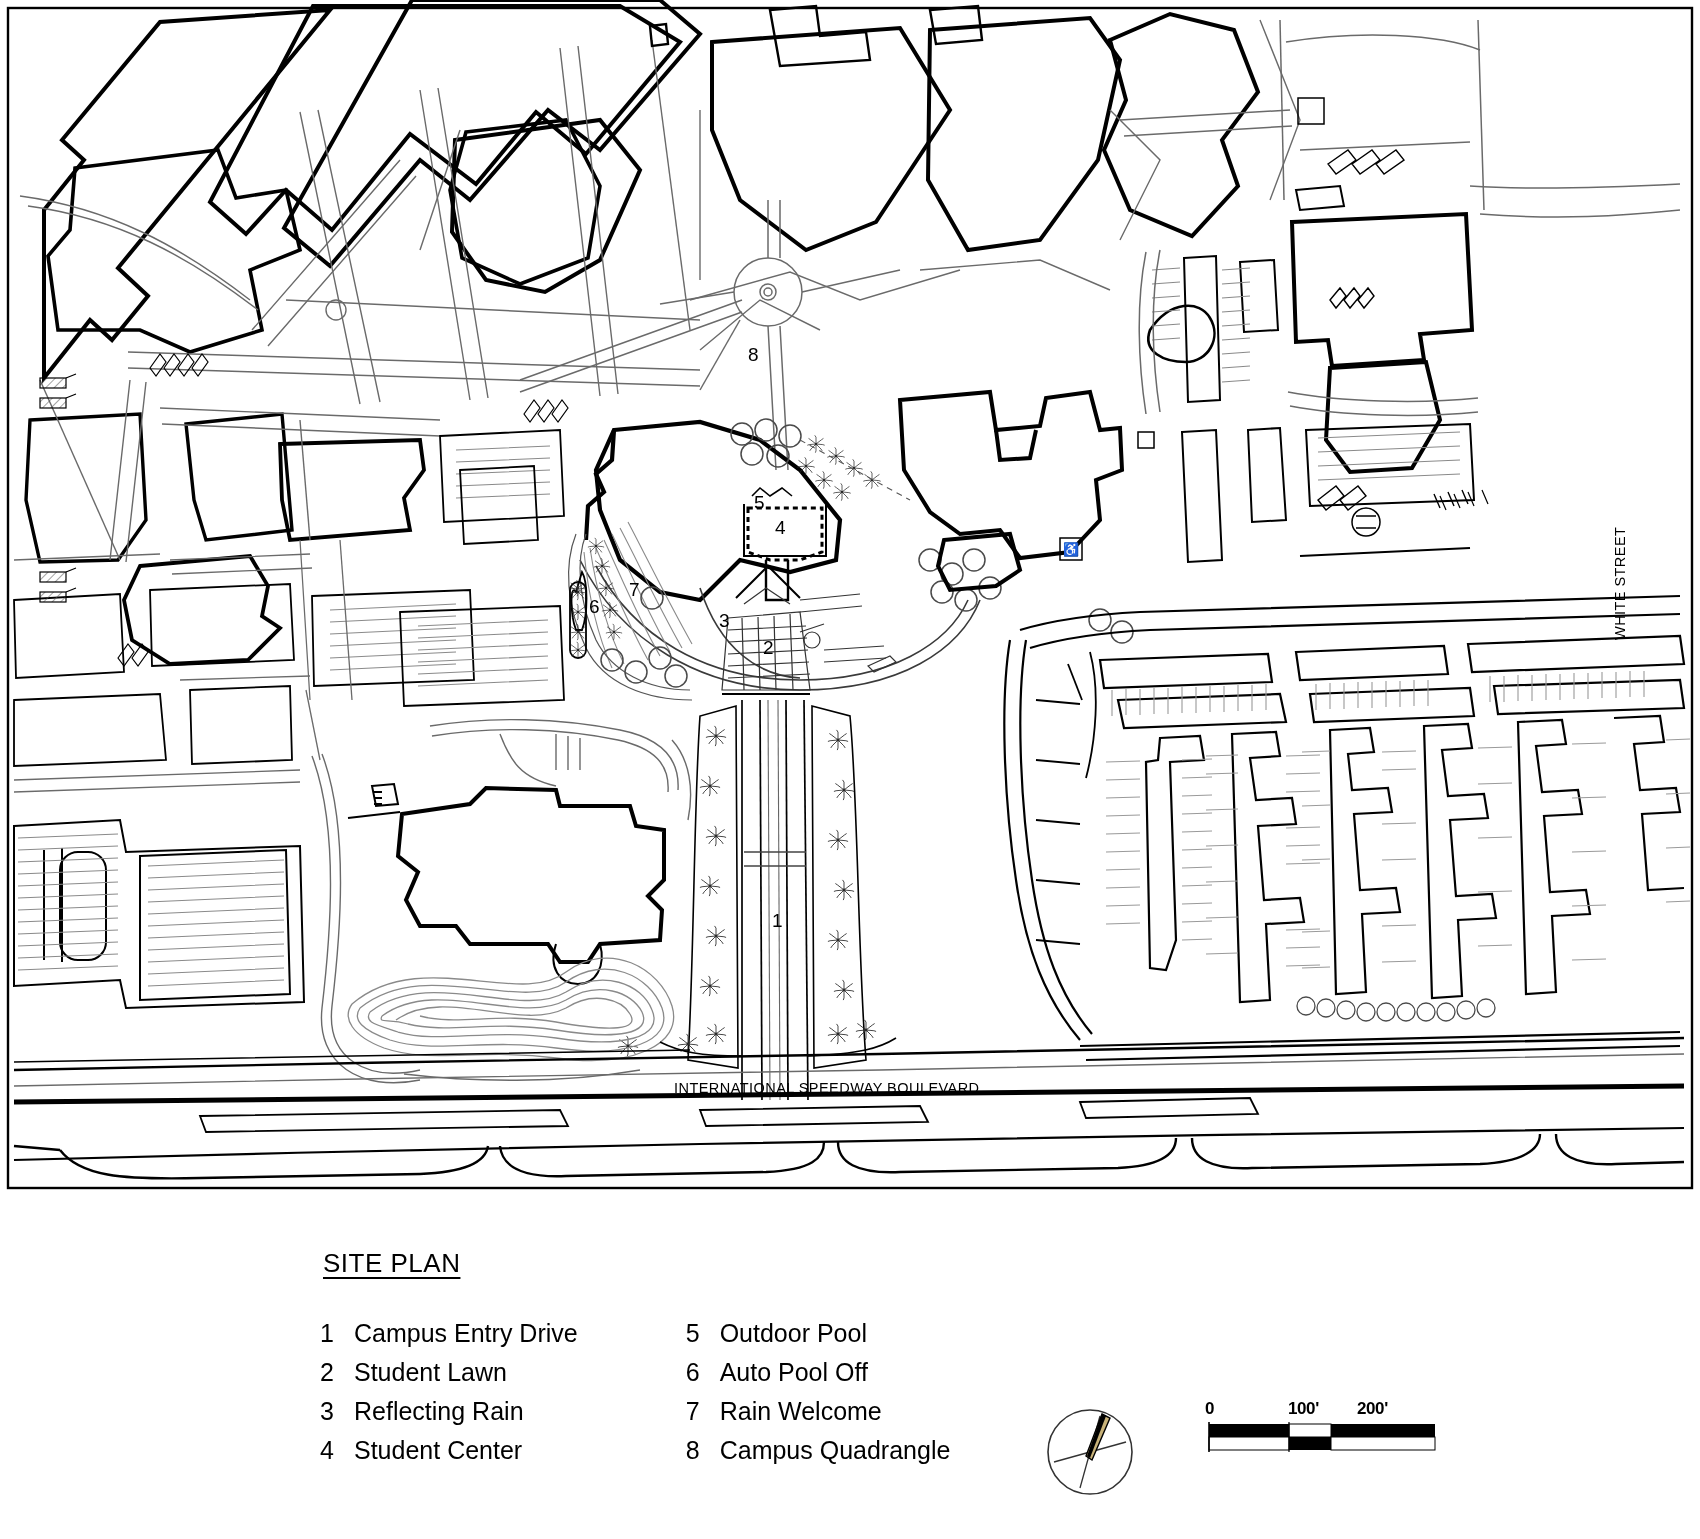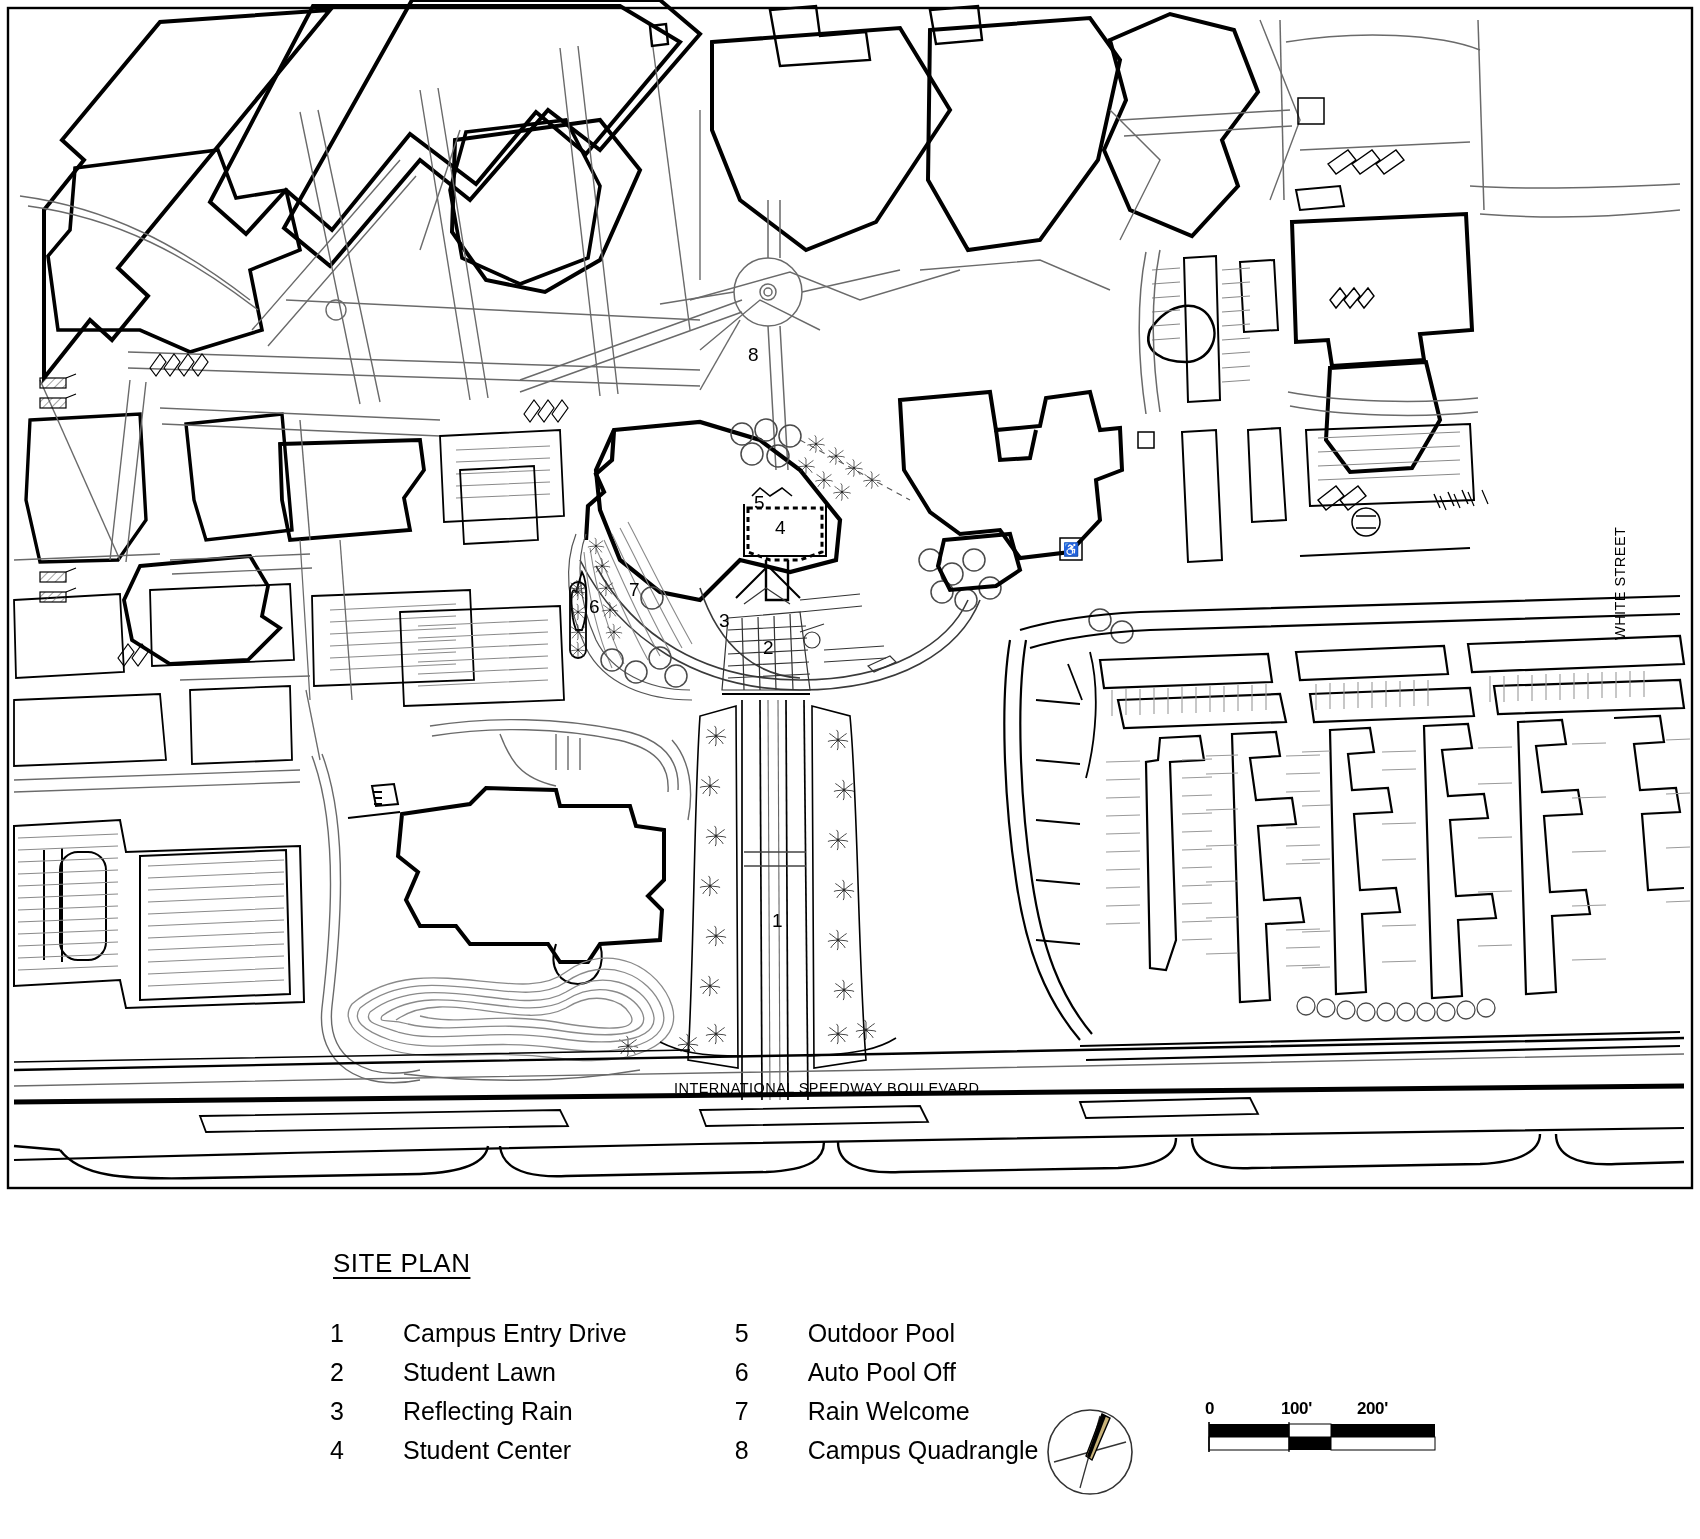--- a/index.html
+++ b/index.html
@@ -4,39 +4,39 @@
 <style>
   html,body{margin:0;padding:0;background:#ffffff;}
   body{width:1700px;height:1539px;position:relative;overflow:hidden;
        font-family:"Liberation Sans","DejaVu Sans",sans-serif;color:#000;}
 
   #plan-root{position:absolute;left:0;top:0;width:1700px;height:1539px;}
 
   .svg-layer{position:absolute;left:0;top:0;width:1700px;height:1539px;}
 
   
-  #legend{position:absolute;left:330px;top:1248px;width:720px;}
+  #legend{position:absolute;left:320px;top:1248px;width:720px;}
   #legend-title{font-size:26px;letter-spacing:.5px;text-decoration:underline;
                 text-underline-offset:5px;margin:0 0 38px 3px;font-weight:400;}
   .legend-cols{display:flex;gap:108px;}
   .legend-col{display:flex;flex-direction:column;gap:7px;}
   .legend-row{display:flex;align-items:baseline;}
   .legend-num{width:34px;font-size:25px;line-height:1.28;flex:none;}
-  .legend-label{font-size:25px;line-height:1.28;white-space:nowrap;margin-left:39px;}
+  .legend-label{font-size:25px;line-height:1.28;white-space:nowrap;}
 
   
   #compass{position:absolute;left:1042px;top:1404px;width:96px;height:96px;}
 
   
   #scalebar{position:absolute;left:1205px;top:1395px;width:232px;}
   .sb-ticks{position:relative;height:24px;}
   .sb-tick{position:absolute;font-size:17px;font-weight:bold;
            letter-spacing:-.4px;bottom:0;}
   .sb-t0{left:0px;}
-  .sb-t1{left:76px;}
+  .sb-t1{left:83px;}
   .sb-t2{left:152px;margin-top:28px;}
   .sb-bars{position:relative;height:32px;margin-top:3px;}
 
   
   #isb-label{position:absolute;left:674px;top:1080px;font-size:14.5px;
              letter-spacing:.45px;white-space:nowrap;text-align:right;}
   #white-street-label{position:absolute;left:1612px;top:640px;font-size:14.5px;
              letter-spacing:.45px;white-space:nowrap;
              transform:rotate(-90deg);transform-origin:left top;}
 

